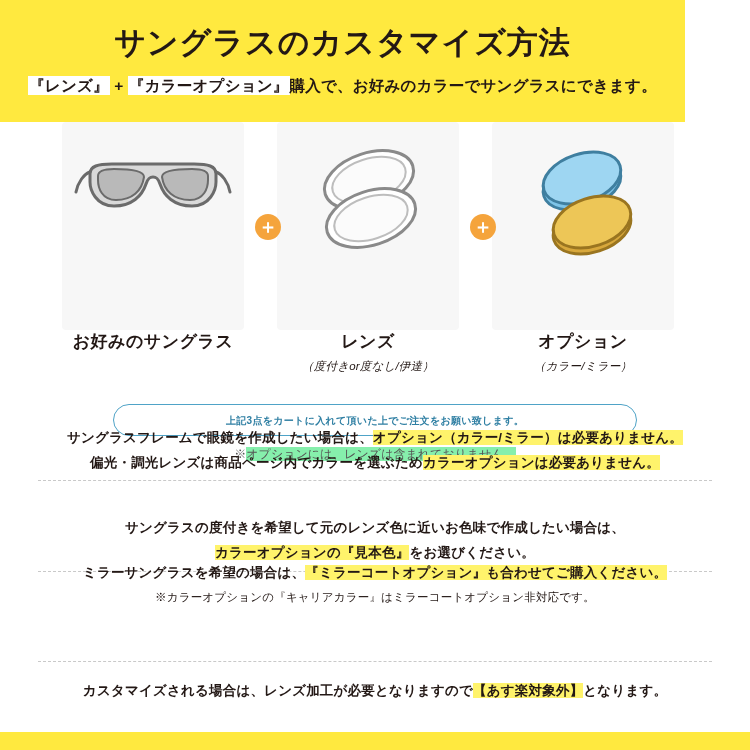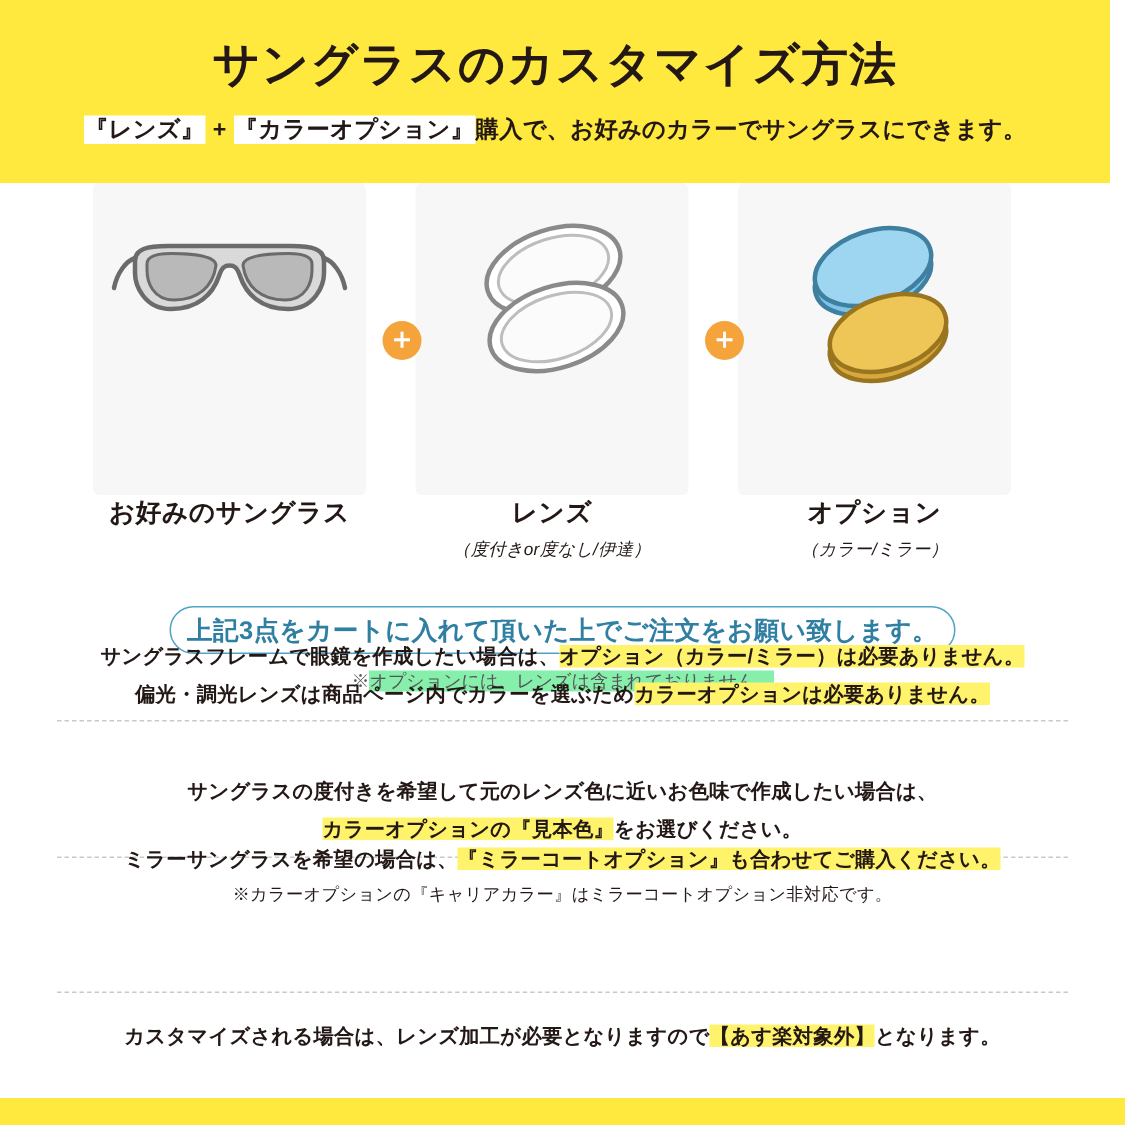--- a/index.html
+++ b/index.html
@@ -16,21 +16,21 @@
   .page {
     position: relative;
     width: 750px;
     height: 750px;
     background: #ffffff;
   }
   
   .yellow-band {
     position: absolute;
     top: 0; left: 0;
-    width: 740px;
+    width: 685px;
     height: 122px;
     background: #ffe93f;
   }
   .title {
     position: absolute;
     top: 22px;
     left: 0; right: 0;
     text-align: center;
     font-size: 31px;
     font-weight: bold;
@@ -126,21 +126,21 @@
   
   .pill {
     position: absolute;
     top: 404px;
     left: 113px;
     width: 524px;
     height: 32px;
     border: 1.5px solid #4fa3c7;
     border-radius: 16px;
     color: #2f7fa3;
-    font-size: 17px;
+    font-size: 10px;
     font-weight: bold;
     line-height: 32px;
     text-align: center;
     letter-spacing: 0.3px;
     box-sizing: border-box;
   }
   .note-small {
     position: absolute;
     top: 446px;
     left: 0; right: 0;

